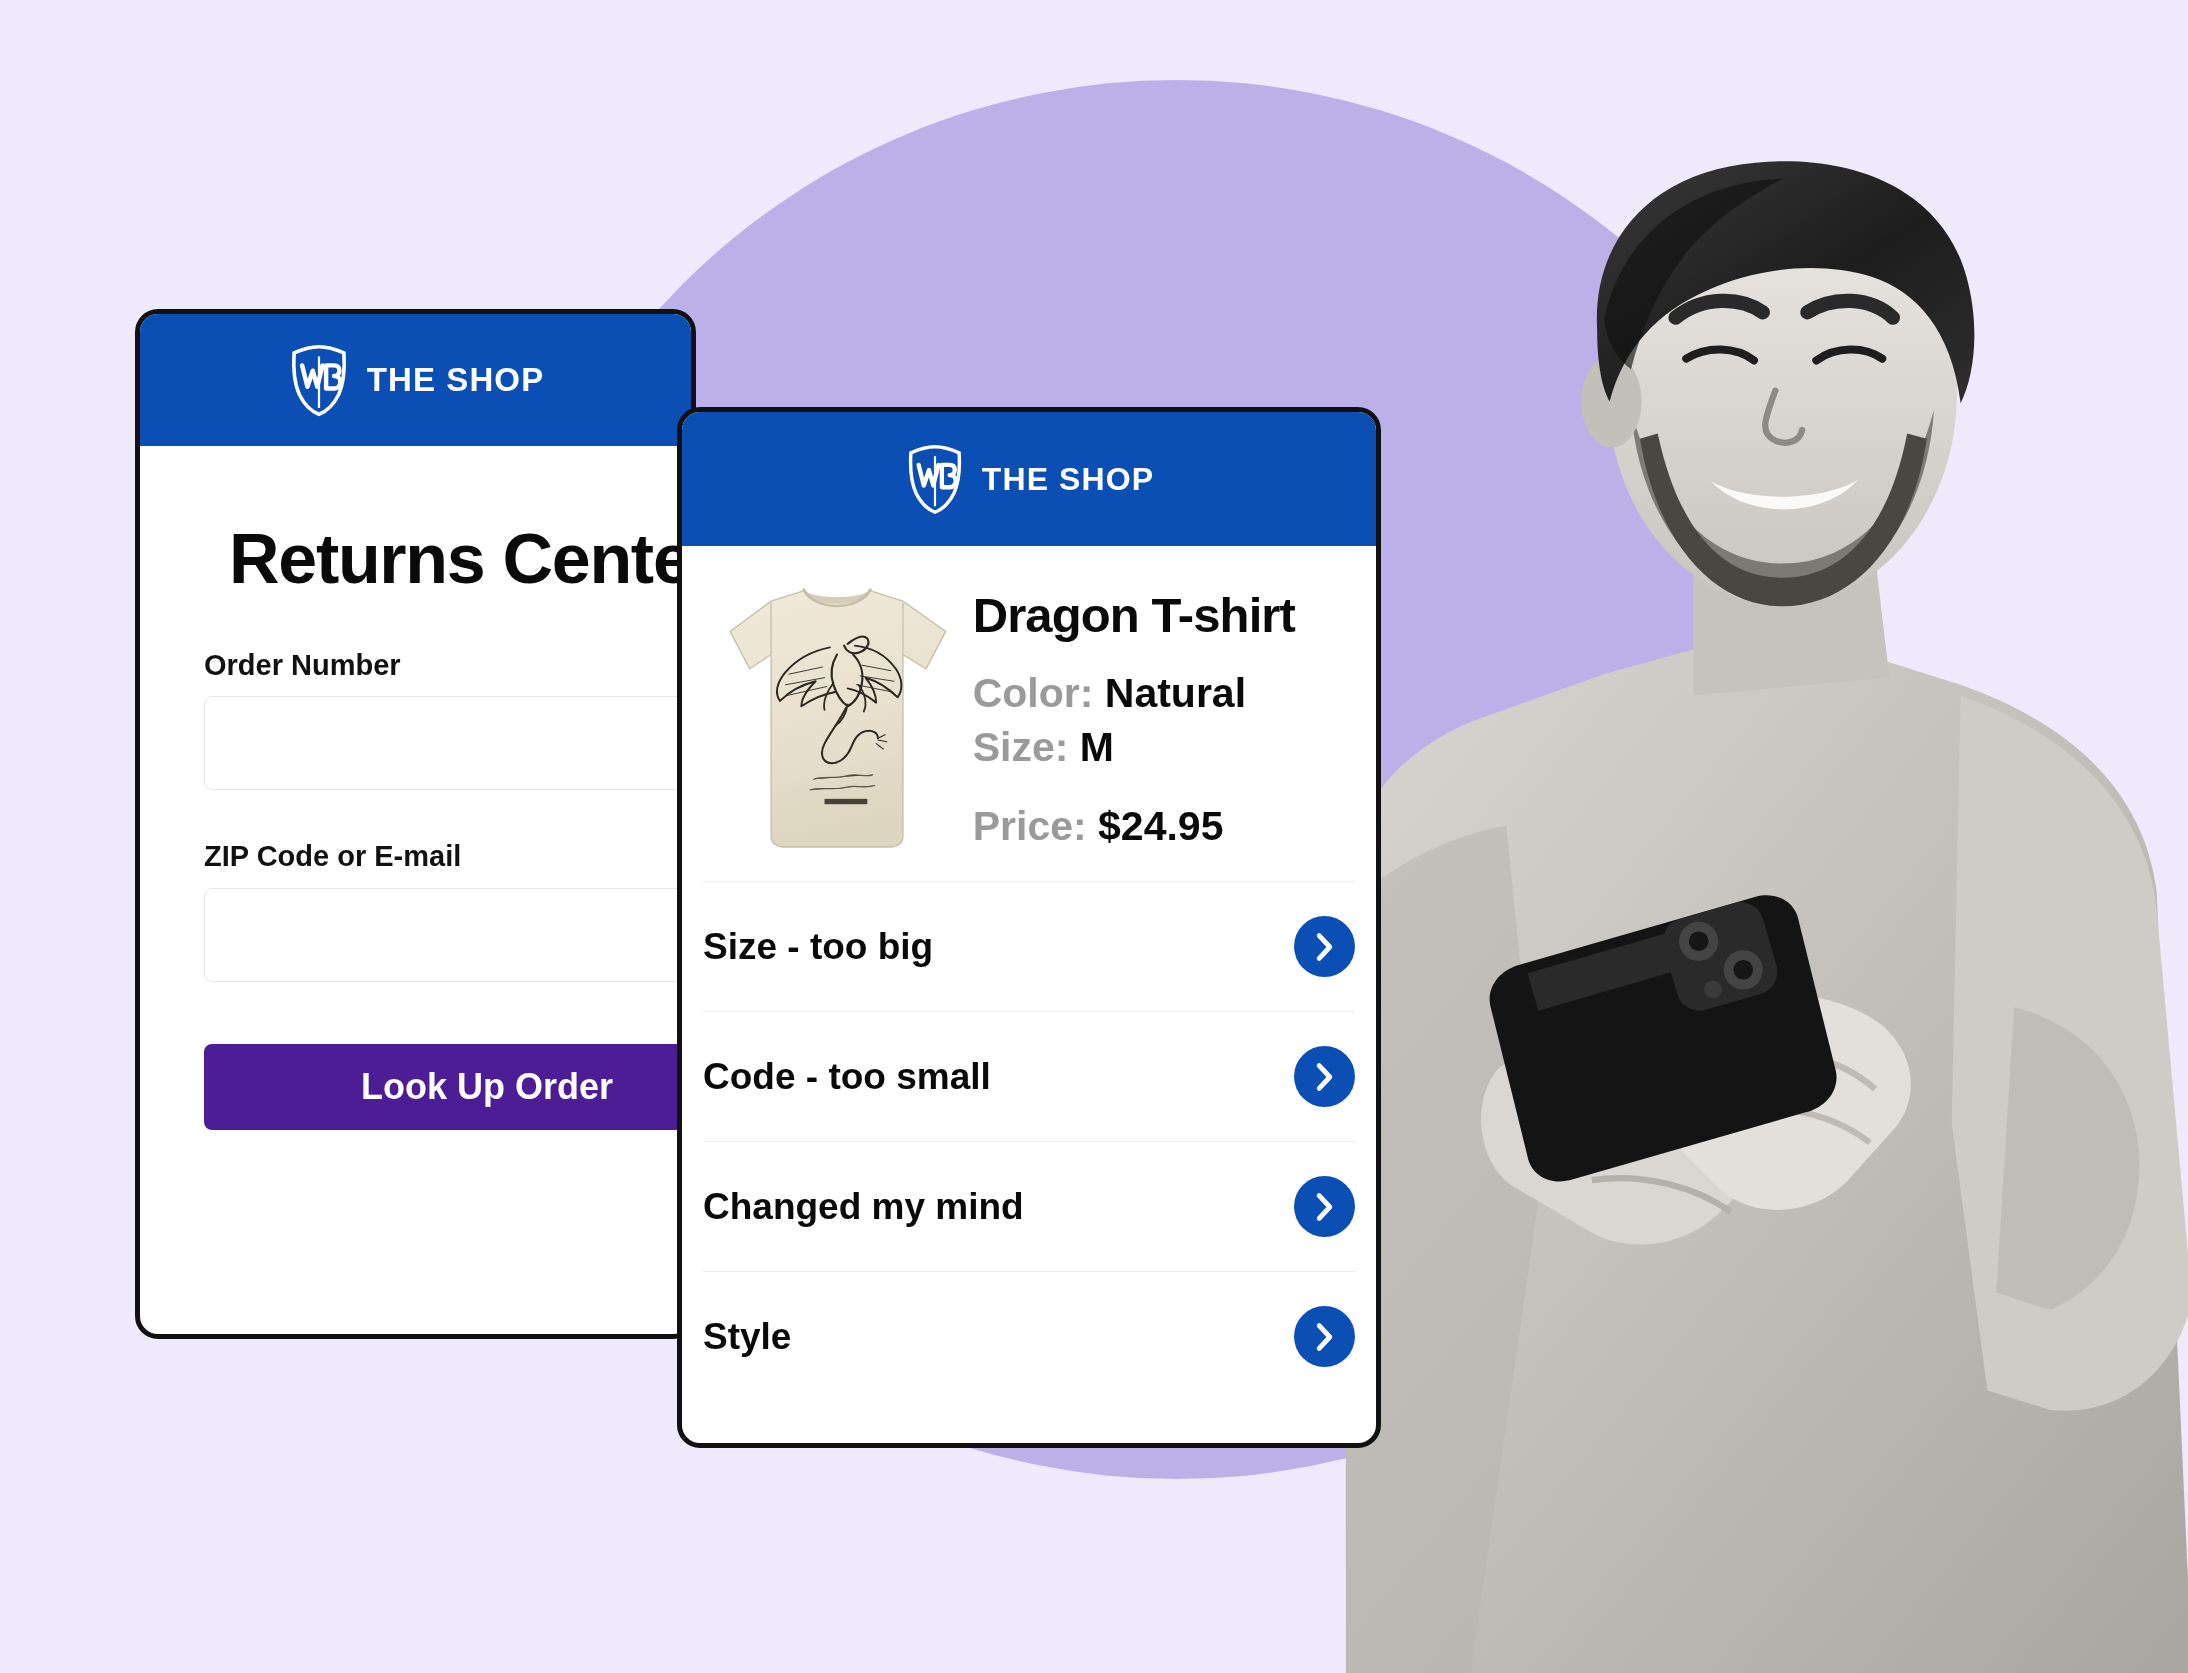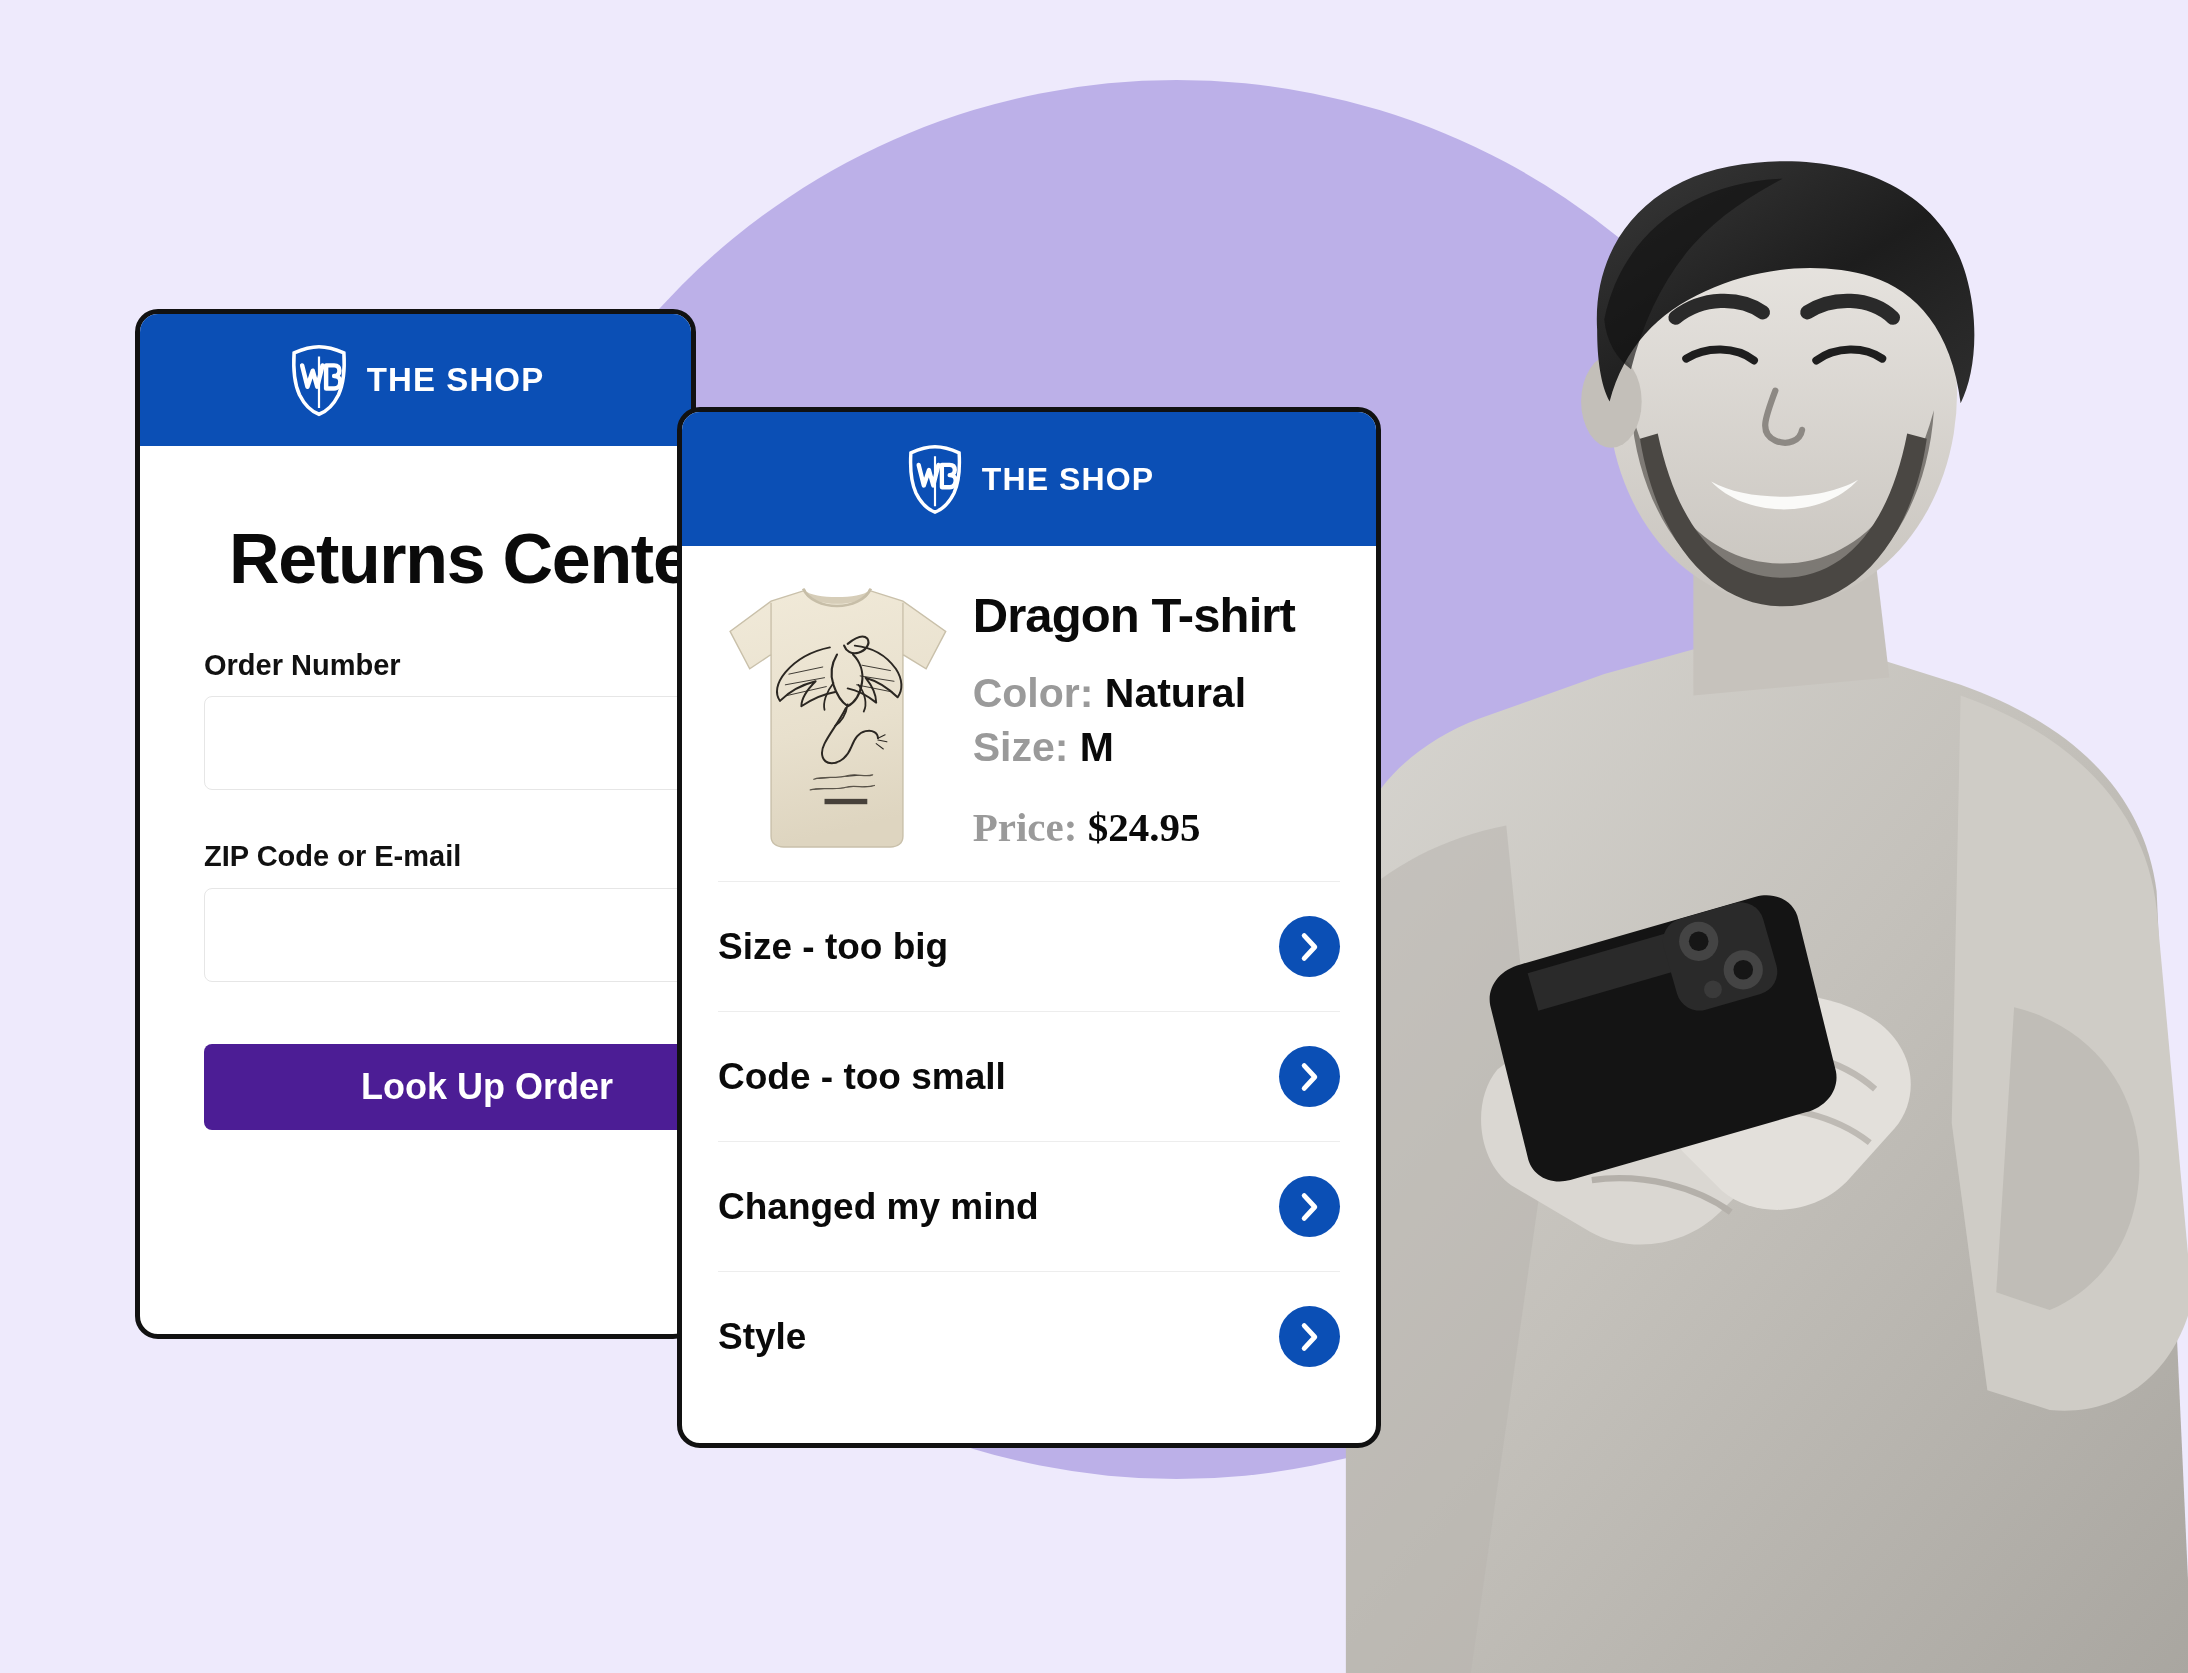--- a/index.html
+++ b/index.html
@@ -133,23 +133,23 @@
     margin-bottom:27px;
   }
   .meta-line {
     font-size:41px;
     font-weight:700;
     margin-bottom:7.1px;
     color:#0A0A0A;
     white-space:nowrap;
   }
   .meta-key { color:#9A9A9A; font-weight:700; }
-  .meta-price { margin-top:32px;font-family:Liberation Serif, serif; }
-
-  .reason-list { padding:0 36px; }
+  .meta-price { margin-top:32px; }
+
+  .reason-list { padding:0 21px; }
   .reason-item {
     display:flex;
     align-items:center;
     justify-content:space-between;
     height:130px;
     border-top:1.8px solid #EDEDED;
     cursor:pointer;
   }
   .reason-item:first-child { border-top:1.8px solid #EDEDED; }
   .reason-label {

